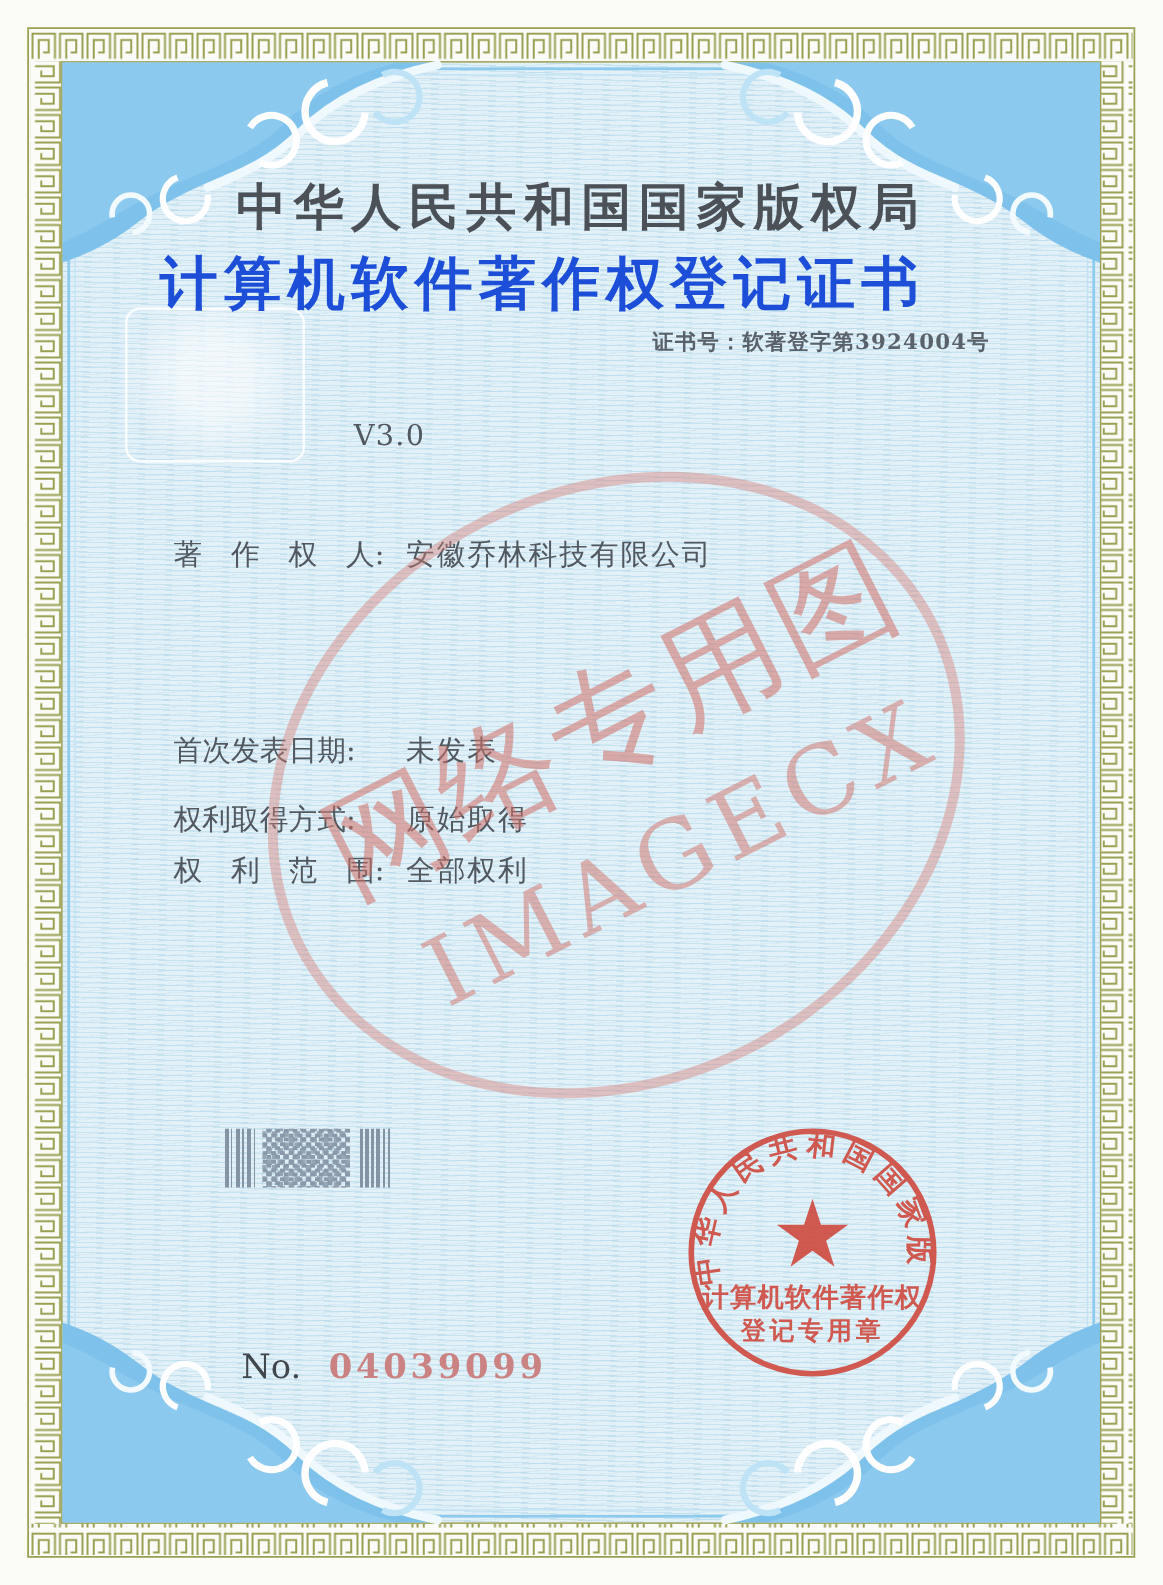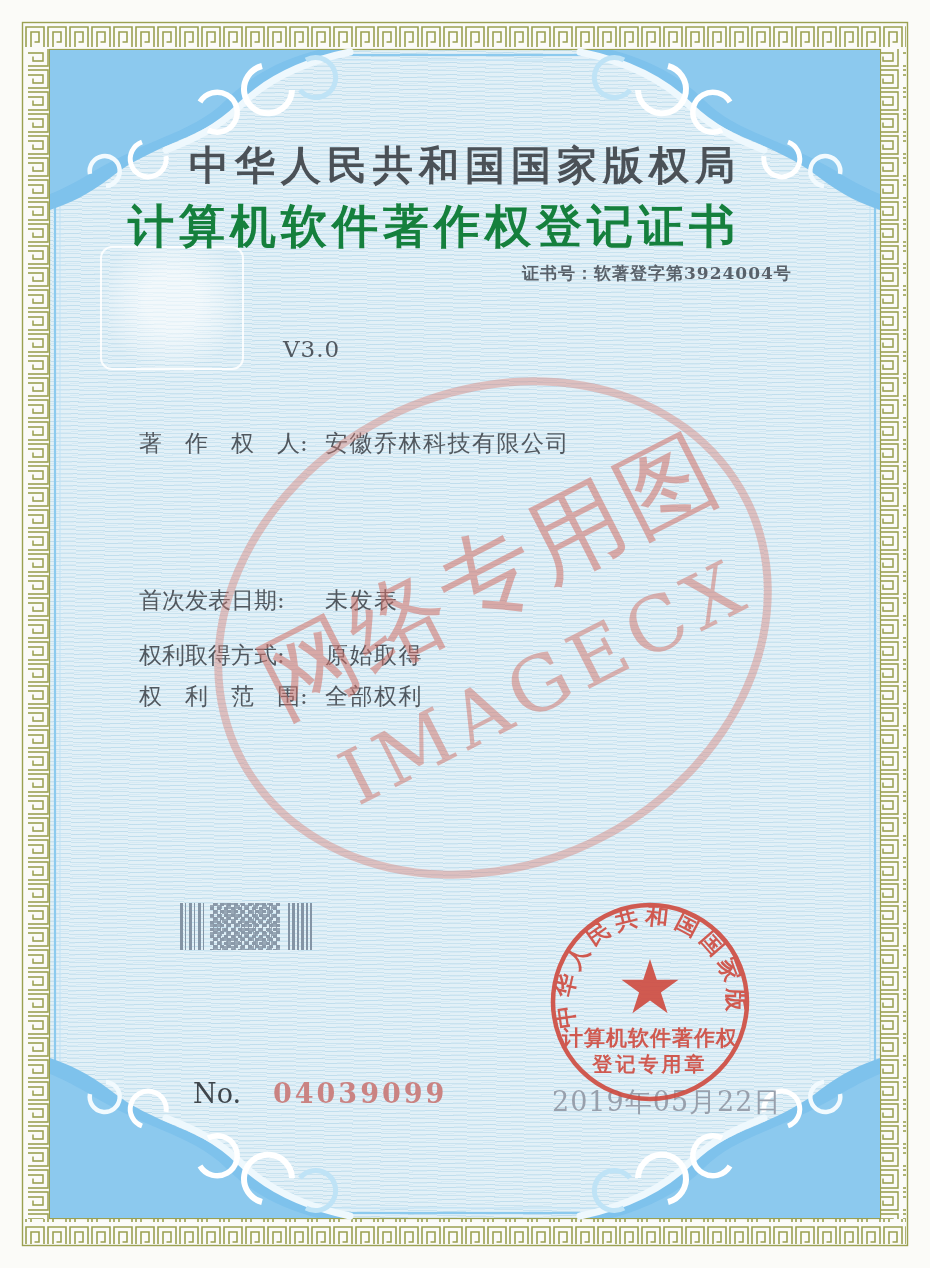--- a/index.html
+++ b/index.html
@@ -25,21 +25,21 @@
     background:radial-gradient(circle at 50% 45%, rgba(255,255,255,.55) 0 28%, rgba(255,255,255,.25) 55%, rgba(255,255,255,0) 75%);
     z-index:2;
   }
   .content{position:absolute;left:0;top:0;width:930px;height:1268px;z-index:3;color:#4e565e;}
   .authority{
     position:absolute;left:0;top:138px;width:930px;text-align:center;
     font-size:40px;letter-spacing:6px;color:#4b5157;font-weight:600;white-space:pre;
   }
   .cert-title{
     position:absolute;left:0;top:196px;width:868px;text-align:center;
-    font-size:46px;letter-spacing:5px;color:#15803d;font-weight:bold;white-space:pre;
+    font-size:46px;letter-spacing:5px;color:#1d4ed8;font-weight:bold;white-space:pre;
   }
   .cert-no{
     position:absolute;left:522px;top:262px;font-size:17px;color:#59616a;letter-spacing:1px;white-space:pre;font-weight:bold;
   }
   .row{position:absolute;left:95px;font-size:23px;color:#51585f;white-space:pre;}
   .row .lbl{display:inline-block;width:186px;white-space:pre;}
   .row .val{letter-spacing:1.5px;}
   .val2{position:absolute;left:283px;font-size:23px;color:#51585f;letter-spacing:1px;}
   .statement{
     position:absolute;left:95px;top:783px;width:752px;
@@ -50,21 +50,21 @@
   .bc-start{position:absolute;left:0;top:0;width:26px;height:100%;
     background:repeating-linear-gradient(90deg,#8494a5 0 3px,rgba(0,0,0,0) 3px 5px,#8494a5 5px 6px,rgba(0,0,0,0) 6px 9px);}
   .bc-mid{position:absolute;left:30px;top:0;width:70px;height:100%;
     background:
       repeating-conic-gradient(#8a99a9 0% 25%, rgba(0,0,0,0) 0% 50%) 0 0/7px 7px,
       repeating-conic-gradient(rgba(138,153,169,.85) 0% 25%, rgba(0,0,0,0) 0% 50%) 3px 2px/9px 9px;}
   .bc-stop{position:absolute;right:0;top:0;width:24px;height:100%;
     background:repeating-linear-gradient(90deg,#8494a5 0 2px,rgba(0,0,0,0) 2px 4px,#8494a5 4px 7px,rgba(0,0,0,0) 7px 9px);}
   .serial{position:absolute;left:162px;top:1078px;font-size:27px;}
   .serial .no-lbl{color:#3f464c;margin-left:31px;}
-  .serial .no-val{color:#ca8382;letter-spacing:3px;margin-left:32px;font-weight:600;}
+  .serial .no-val{color:#ca8382;letter-spacing:3px;margin-left:22px;font-weight:600;}
   .seal-date{
     position:absolute;left:552px;top:1084px;font-size:27px;color:#98a0ac;letter-spacing:1px;z-index:3;
   }
   .seal-svg{position:absolute;left:540px;top:893px;z-index:4;opacity:.9;}
   
   .wm{z-index:5;pointer-events:none;}
   .wm-ellipse{
     position:absolute;left:205px;top:388px;width:560px;height:464px;border-radius:50%;
     border:8px solid rgba(214,125,115,.42);transform:rotate(-27deg);
   }
@@ -155,21 +155,20 @@
 
 
     <div class="barcode">
       <div class="bc-start"></div>
       <div class="bc-mid"></div>
       <div class="bc-stop"></div>
     </div>
 
     <div class="serial"><span class="no-lbl">No.</span><span class="no-val">04039099</span></div>
 
-    <div class="seal-date">2019年05月22日</div>
   </div>
 
   <svg class="seal-svg" width="220" height="220" viewBox="0 0 220 220">
     <defs>
       <path id="sealArc" d="M36.7,135.7 A78,78 0 1 1 183.3,135.7" fill="none"></path>
     </defs>
     <circle cx="110" cy="109" r="97" fill="none" stroke="#cf4a3f" stroke-width="4.5"></circle>
     <text font-size="23" font-weight="bold" fill="#cf4a3f" letter-spacing="5.5" font-family="DejaVu Serif, Liberation Serif, serif">
       <textPath href="#sealArc" startOffset="2">中华人民共和国国家版权局</textPath>
     </text>

